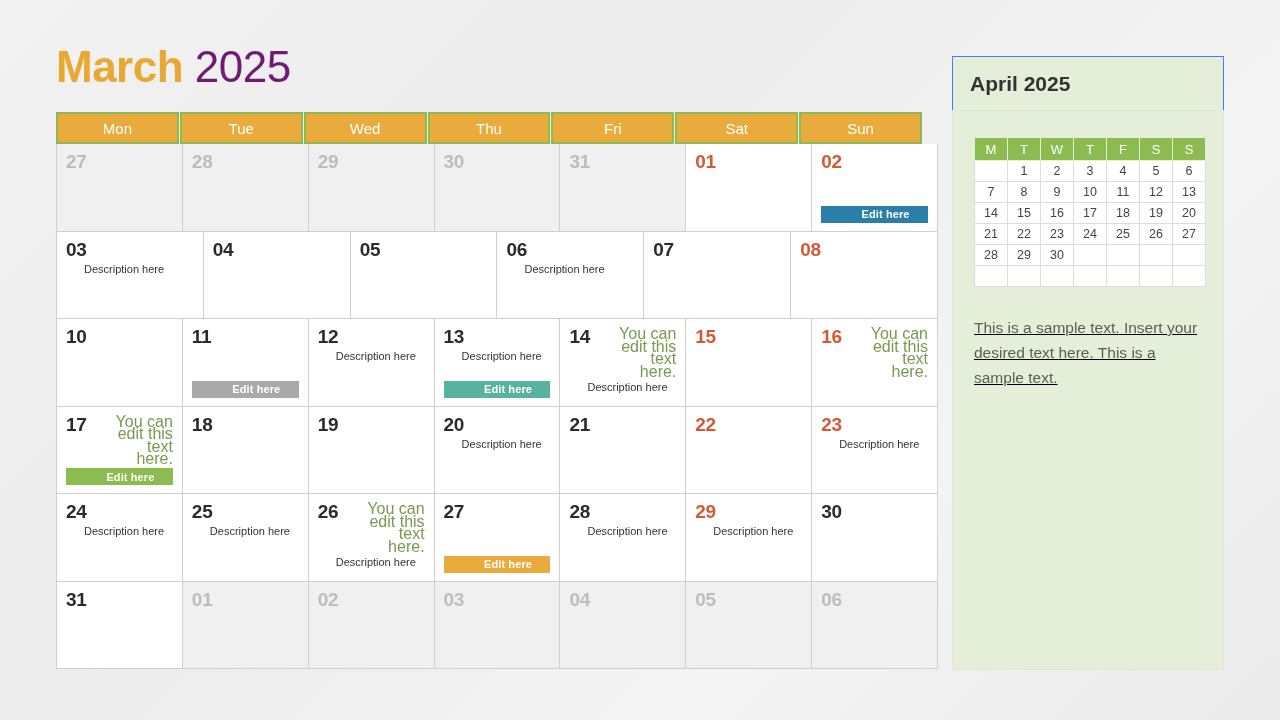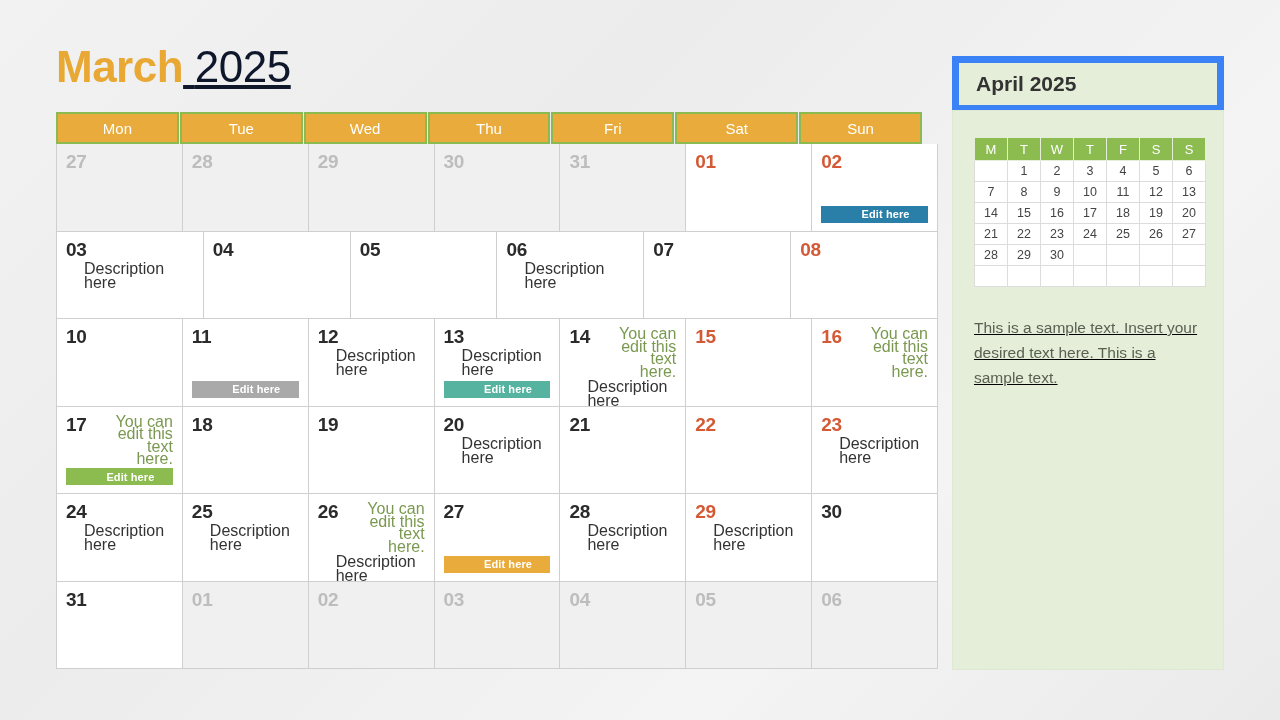--- a/index.html
+++ b/index.html
@@ -15,21 +15,21 @@
 
   
   #title {
     position: absolute;
     left: 56px; top: 41px;
     font-size: 44px;
     line-height: 52px;
     white-space: nowrap;
   }
   #title .m-bold { font-weight: bold; color: #e8a833; letter-spacing: -0.5px; }
-  #title .m-year { font-weight: normal; color: #0f172a; letter-spacing: -0.5px; text-decoration: underline; }
+  #title .m-year { font-weight: normal; color: #701a75; letter-spacing: -0.5px; }
 
   
   #cal {
     position: absolute;
     left: 56px; top: 112px;
     width: 882px;
   }
   #hdr {
     display: flex;
     width: 100%;
@@ -88,21 +88,21 @@
   .notetext {
     font-size: 16px;
     color: #7a9950;
     line-height: 12.5px;
     text-align: right;
     margin-top: 1px;
     white-space: normal;
     max-width: 62px;
   }
   .desc {
-    font-size: 16px;
+    font-size: 11px;
     color: #333333;
     line-height: 14px;
     margin-top: 2px;
     padding-left: 18px;
   }
   .editbar {
     position: absolute;
     left: 9px; right: 9px;
     bottom: 8px;
     height: 17px;
@@ -120,21 +120,21 @@
   .eb-teal  { background: #56b3a0; }
   .eb-green { background: #8cbc4f; }
   .eb-orange{ background: #e8ab3c; }
 
   
   #side-header {
     position: absolute;
     left: 952px; top: 56px;
     width: 272px; height: 56px;
     background: #e5eed9;
-    border: 7px solid #3b82f6;
+    border: 1px solid #3b82f6;
     display: flex;
     align-items: center;
     padding-left: 17px;
   }
   #side-header .st {
     font-size: 21px;
     font-weight: bold;
     color: #333333;
   }
   #side-body {

